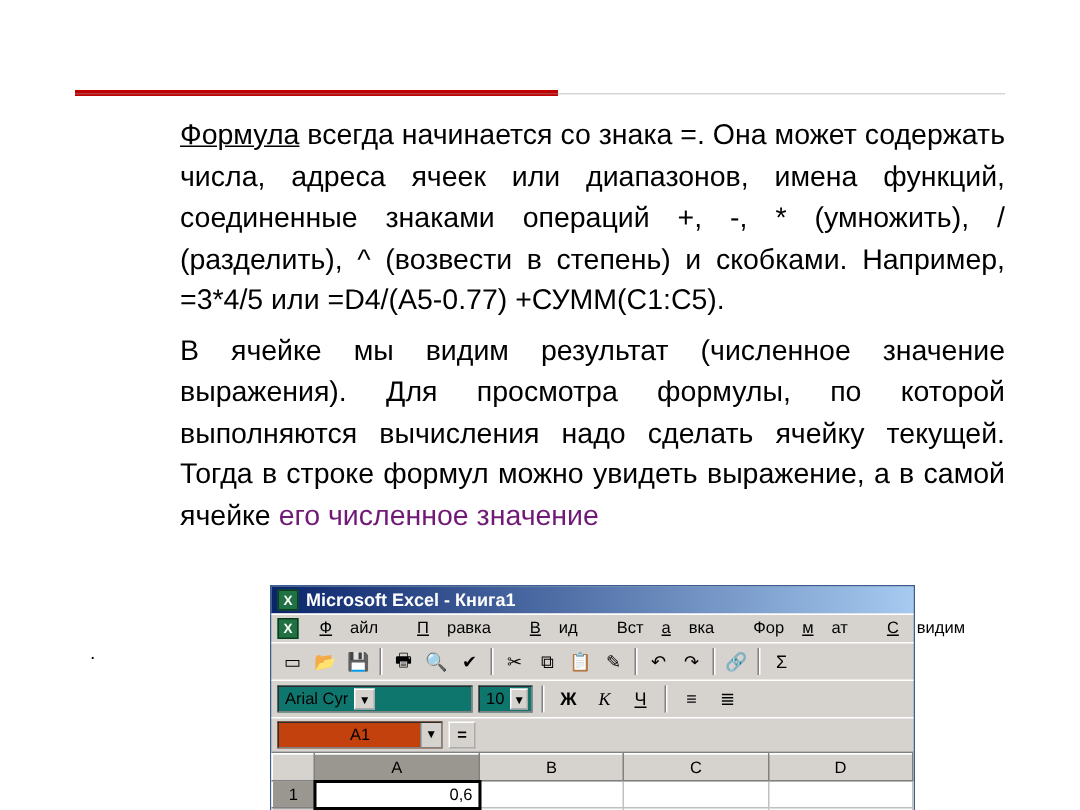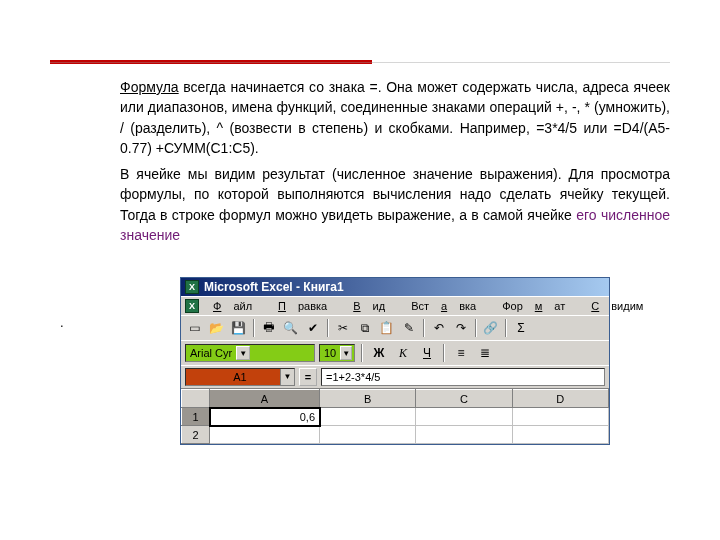--- a/index.html
+++ b/index.html
@@ -30,21 +30,21 @@
   }
   .thin-rule {
     height: 1px;
     background: #999;
     width: 100%;
     margin-top: -16px;
     margin-bottom: 14px;
     opacity: .4;
   }
   .body-text {
-    font-size: 14px;
+    font-size: 19px;
     line-height: 1.45;
     text-align: justify;
     margin: 0 0 6px 0;
     max-width: 560px;
     margin-left: 70px;
   }
   .lead-word {
     text-decoration: underline;
   }
   .faded { color: #701a75; }
@@ -115,21 +115,21 @@
   }
   .font-row {
     background: #d6d3ce;
     padding: 2px 4px;
     display: flex;
     gap: 4px;
     border-top: 1px solid #fff;
     align-items: center;
   }
   .combo {
-    background: #84cc16;
+    background: #0f766e;
     border: 1px inset #808080;
     height: 18px;
     display: inline-flex;
     align-items: center;
     padding: 0 2px 0 4px;
     font-size: 11px;
   }
   .combo .arrow {
     width: 14px; height: 14px;
     margin-left: 4px;
@@ -305,21 +305,20 @@
       <span class="tbtn">≡</span>
       <span class="tbtn">≣</span>
     </div>
 
     <div class="fbar">
       <div class="namebox">
         <span>A1</span>
         <span class="arrow">▼</span>
       </div>
       <div class="eq-btn">=</div>
-      <div class="formula-input">=1+2-3*4/5</div>
     </div>
 
     <div class="grid">
       <table>
         <colgroup>
           <col style="width:28px">
           <col style="width:110px">
           <col>
             <col>
             <col>

